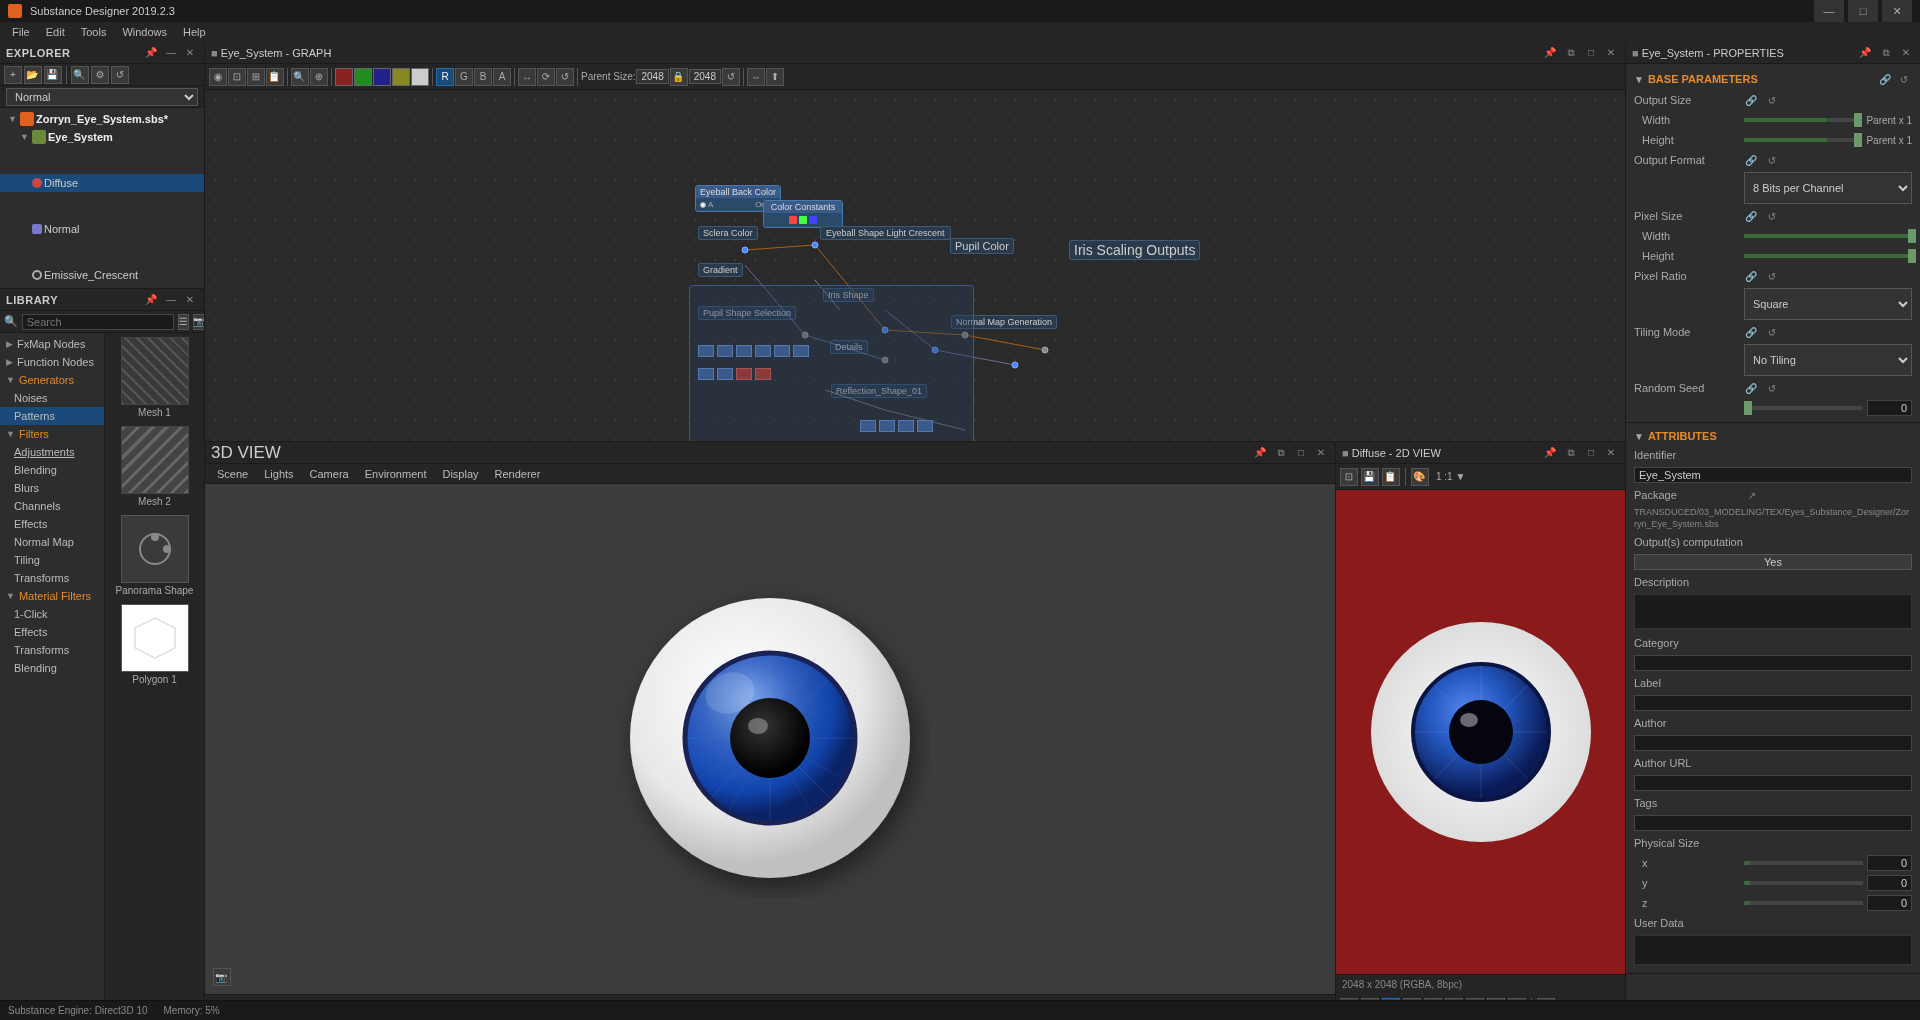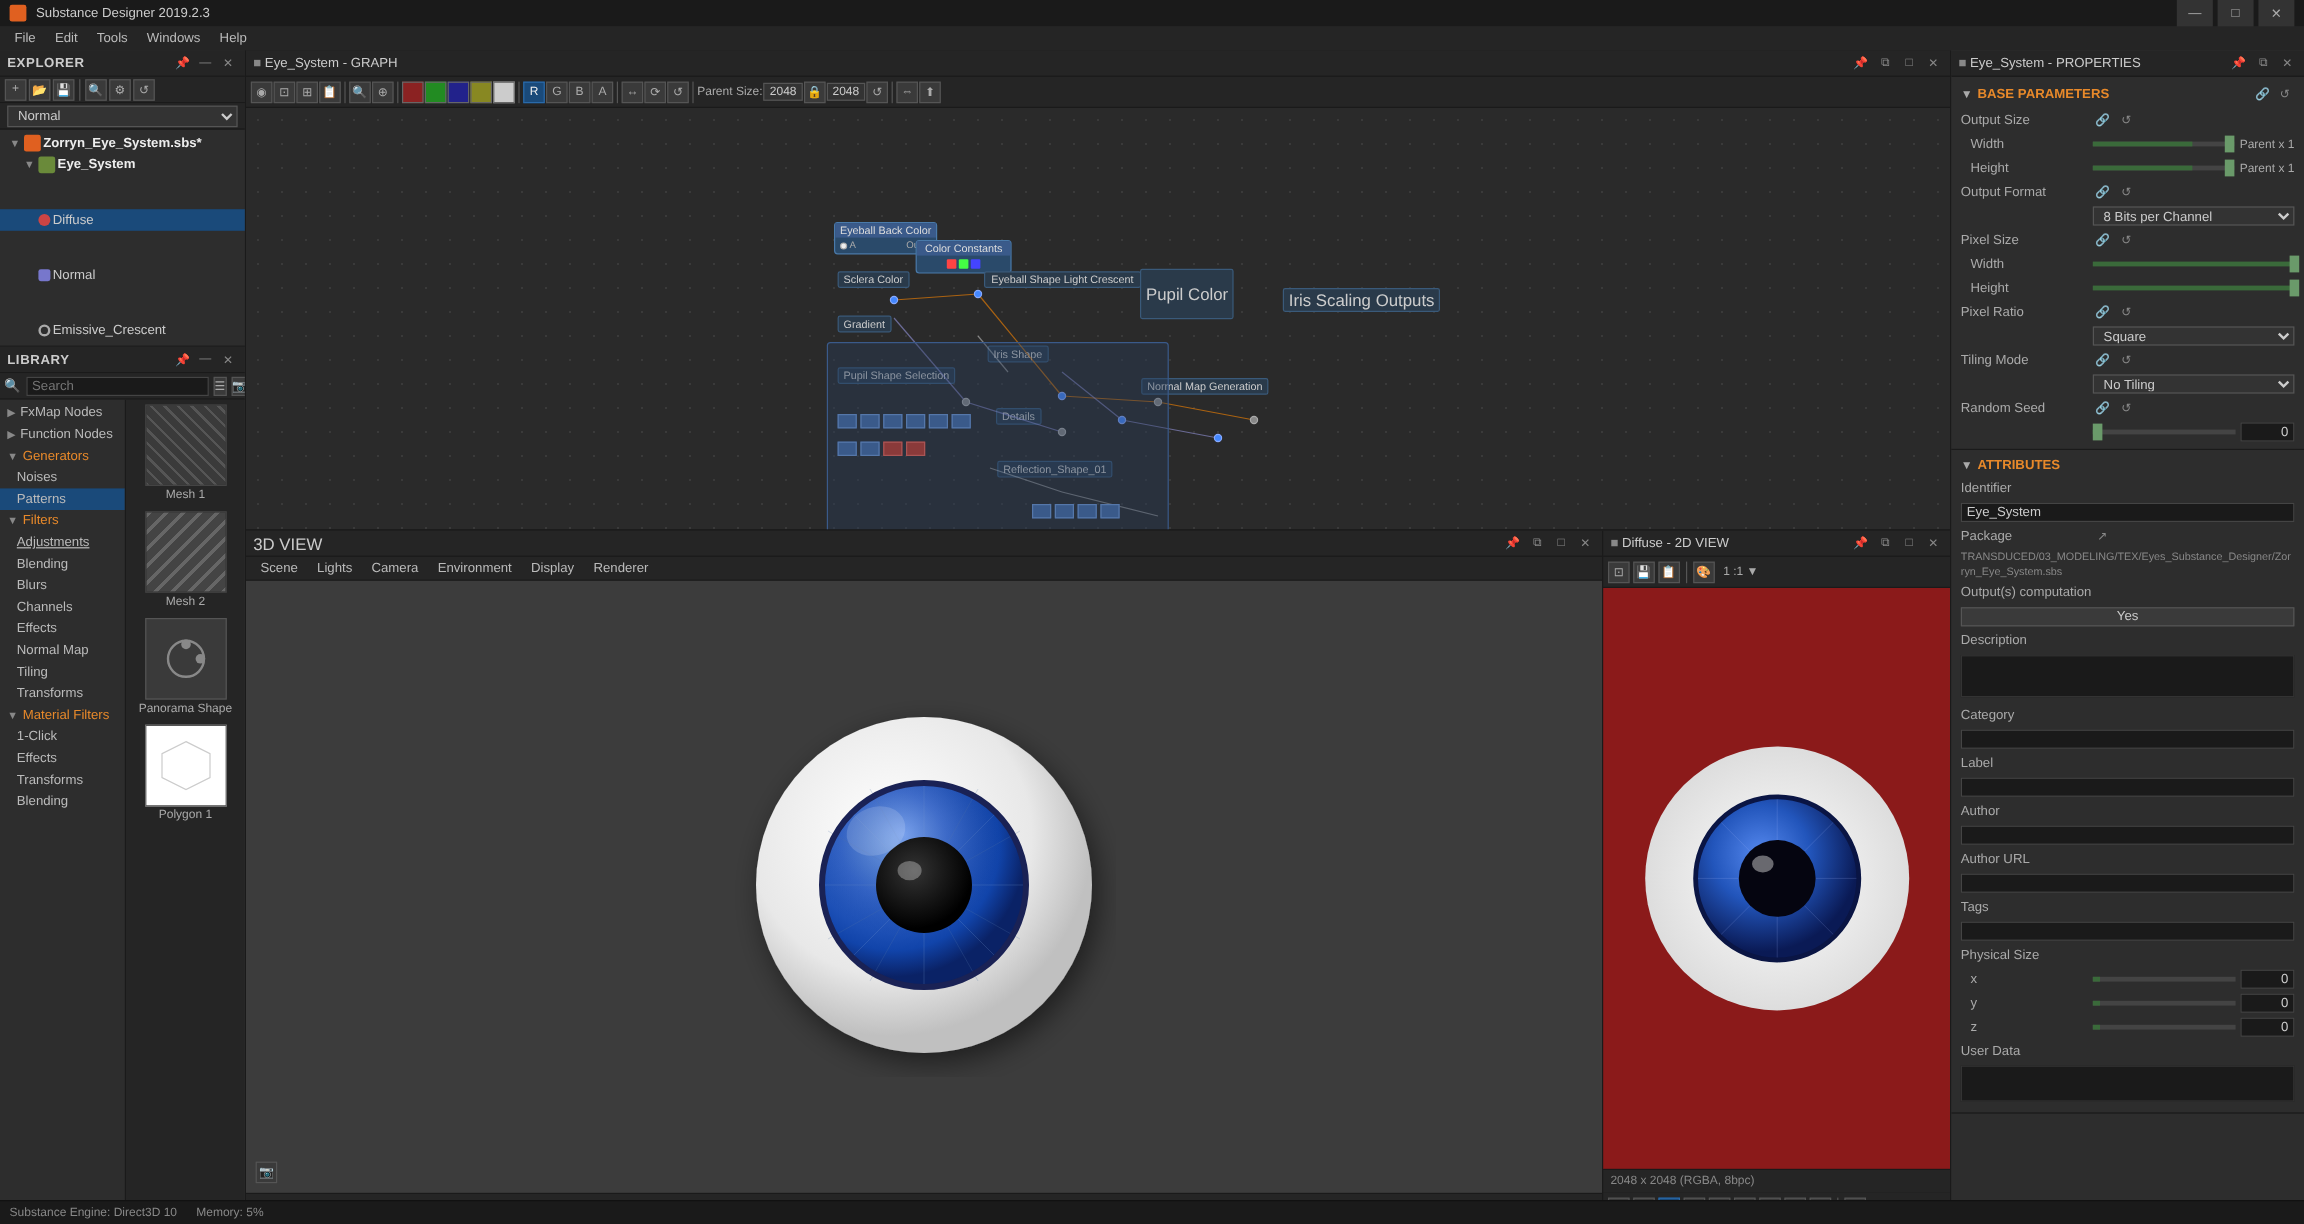--- a/index.html
+++ b/index.html
@@ -93,21 +93,21 @@
     .props-section-header { display: flex; align-items: center; gap: 4px; padding: 3px 0; cursor: pointer; }
     .props-section-title { font-size: 11px; font-weight: bold; color: #e8892a; text-transform: uppercase; }
     .props-row { display: flex; align-items: center; padding: 2px 0; min-height: 20px; }
     .props-label { width: 110px; font-size: 11px; color: #aaa; flex-shrink: 0; }
     .props-value { flex: 1; display: flex; align-items: center; gap: 4px; }
     .props-input { background: #1a1a1a; border: 1px solid #444; color: #ccc; padding: 1px 4px; font-size: 11px; width: 100%; height: 16px; }
     .props-slider { flex: 1; height: 4px; background: #444; position: relative; }
     .props-slider-fill { height: 100%; background: #3a6a3a; }
     .props-slider-thumb { width: 8px; height: 14px; background: #6a9a6a; position: absolute; top: -5px; right: 0; }
     .props-number { background: #1a1a1a; border: 1px solid #444; color: #ccc; padding: 1px 4px; font-size: 11px; width: 45px; text-align: right; height: 16px; }
-    .props-select { background: #333; border: 1px solid #555; color: #ccc; padding: 1px 4px; font-size: 11px; width: 100%; height: 16px; }
+    .props-select { background: #333; border: 1px solid #555; color: #ccc; padding: 1px 4px; font-size: 11px; width: 100%; height: 32px; }
     .props-btn-small { background: #444; border: 1px solid #555; color: #ccc; padding: 1px 8px; font-size: 11px; cursor: pointer; }
     .props-text-area { background: #1a1a1a; border: 1px solid #333; color: #ccc; font-size: 10px; padding: 2px 4px; width: 100%; min-height: 30px; resize: none; }
     .props-icon-btn { width: 16px; height: 16px; background: none; border: none; color: #888; cursor: pointer; font-size: 10px; }
 
     
     #statusbar { height: 20px; background: #1a1a1a; display: flex; align-items: center; padding: 0 8px; border-top: 1px solid #111; position: fixed; bottom: 0; width: 100%; }
     .status-text { font-size: 10px; color: #888; }
 
     
     #eyeball-3d { position: absolute; left: 50%; top: 50%; transform: translate(-50%, -50%); }
@@ -418,21 +418,21 @@
                 <div style="width:8px;height:8px;background:#44ff44;border-radius:1px;"></div>
                 <div style="width:8px;height:8px;background:#4444ff;border-radius:1px;"></div>
               </div>
             </div>
           </div>
         </div>
 
         <div style="position:absolute;left:493px;top:136px;font-size:9px;color:#ccc;background:#2a3a4a;border:1px solid #3a5a7a;padding:1px 4px;border-radius:2px;cursor:pointer;">Sclera Color</div>
         <div style="position:absolute;left:615px;top:136px;font-size:9px;color:#ccc;background:#2a3a4a;border:1px solid #3a5a7a;padding:1px 5px;border-radius:2px;cursor:pointer;">Eyeball Shape Light Crescent</div>
         <div style="position:absolute;left:493px;top:173px;font-size:9px;color:#ccc;background:#2a3a4a;border:1px solid #3a5a7a;padding:1px 4px;border-radius:2px;cursor:pointer;">Gradient</div>
-        <div style="position:absolute;left:745px;top:134px;font-size:14px;color:#ccc;background:#2a3a4a;border:1px solid #3a5a7a;padding:12px 4px;border-radius:2px;cursor:pointer;">Pupil Color</div>
+        <div style="position:absolute;left:745px;top:148px;font-size:11px;color:#ccc;background:#2a3a4a;border:1px solid #3a5a7a;padding:1px 4px;border-radius:2px;cursor:pointer;">Pupil Color</div>
         <div style="position:absolute;left:864px;top:150px;font-size:14px;color:#ccc;background:#2a3a4a;border:1px solid #3a5a7a;padding:1px 4px;border-radius:2px;cursor:pointer;">Iris Scaling Outputs</div>
         <div style="position:absolute;left:493px;top:216px;font-size:9px;color:#ccc;background:#2a3a4a;border:1px solid #3a5a7a;padding:1px 4px;border-radius:2px;cursor:pointer;">Pupil Shape Selection</div>
         <div style="position:absolute;left:618px;top:198px;font-size:9px;color:#ccc;background:#2a3a4a;border:1px solid #3a5a7a;padding:1px 4px;border-radius:2px;cursor:pointer;">Iris Shape</div>
         <div style="position:absolute;left:746px;top:225px;font-size:9px;color:#ccc;background:#2a3a4a;border:1px solid #3a5a7a;padding:1px 4px;border-radius:2px;cursor:pointer;">Normal Map Generation</div>
         <div style="position:absolute;left:625px;top:250px;font-size:9px;color:#ccc;background:#2a3a4a;border:1px solid #3a5a7a;padding:1px 4px;border-radius:2px;cursor:pointer;">Details</div>
         <div style="position:absolute;left:626px;top:294px;font-size:9px;color:#ccc;background:#2a3a4a;border:1px solid #3a5a7a;padding:1px 4px;border-radius:2px;cursor:pointer;">Reflection_Shape_01</div>
 
         <svg style="position:absolute;left:480px;top:100px;width:450px;height:290px;pointer-events:none;">
 
           <line x1="60" y1="60" x2="130" y2="55" stroke="#ff8800" stroke-width="1" opacity="0.6"></line>
@@ -480,21 +480,21 @@
           <div style="width:16px;height:12px;background:#3a5a8a;border:1px solid #5577aa;"></div>
           <div style="width:16px;height:12px;background:#3a5a8a;border:1px solid #5577aa;"></div>
         </div>
       </div>
     </div>
 
     <div id="bottom-center">
 
       <div id="view3d-panel">
         <div id="view3d-header">
-          <span style="font-size:14px;color:#ccc;">3D VIEW</span>
+          <span style="font-size:17px;color:#ccc;">3D VIEW</span>
           <div style="display:flex;align-items:center;gap:4px;">
             <button class="panel-btn">📌</button>
             <button class="panel-btn">⧉</button>
             <button class="panel-btn">□</button>
             <button class="panel-btn">✕</button>
           </div>
         </div>
         <div id="view3d-menubar">
           <span class="menu-item">Scene</span>
           <span class="menu-item">Lights</span>

